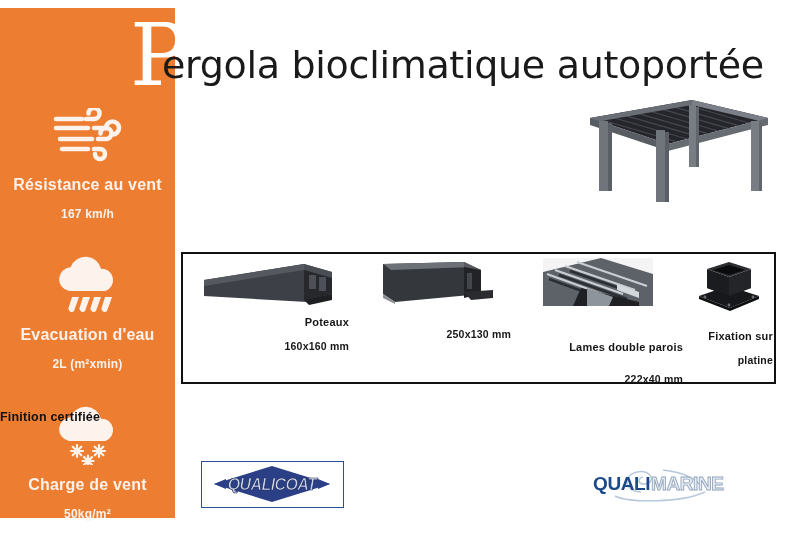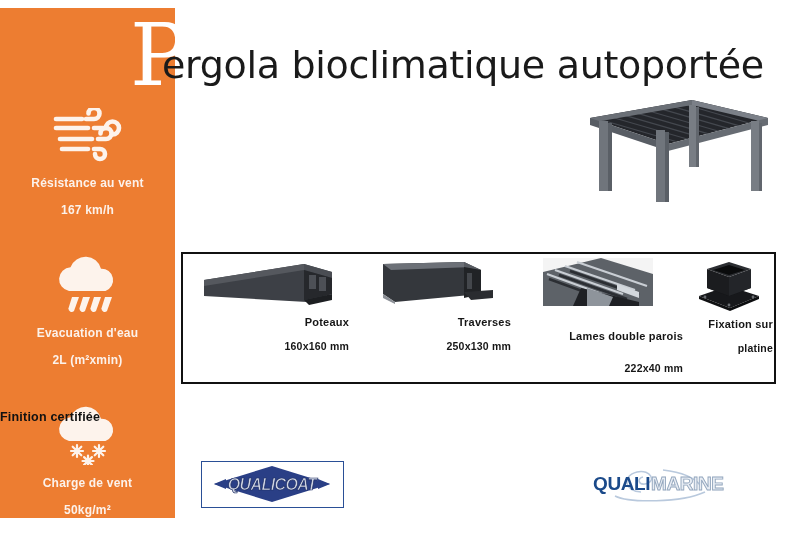--- a/index.html
+++ b/index.html
@@ -16,21 +16,21 @@
   .sidebar{
     position:absolute;left:0;top:8px;width:175px;height:510px;
     background:#ED7D31;
   }
   .spec{position:absolute;left:0;width:175px;text-align:center;color:#fdf6f1;}
   .spec-1{top:96px;}
   .spec-2{top:246px;}
   .spec-3{top:396px;}
   .spec-icon{height:62px;display:flex;align-items:center;justify-content:center;}
   .spec-label{
-    font-size:12px;font-weight:700;letter-spacing:.2px;
+    font-size:16px;font-weight:700;letter-spacing:.2px;
     margin-top:10px;color:#fcf2eb;
   }
   .spec-value{
     font-size:12px;font-weight:700;letter-spacing:.2px;
     margin-top:13px;color:#fcf2eb;
   }
 
   
   .title-wrap{position:absolute;left:130px;top:20px;width:660px;height:72px;}
   .dropcap{
@@ -59,22 +59,22 @@
   }
   .prod{position:absolute;text-align:right;}
   .prod-img{display:flex;align-items:flex-start;justify-content:center;height:58px;}
   .prod-name{font-size:11px;font-weight:700;color:#161616;letter-spacing:.2px;}
   .prod-dim{font-size:10.5px;font-weight:700;color:#161616;letter-spacing:.2px;margin-top:12px;}
 
   .prod-0{left:6px;top:4px;width:160px;}
   .prod-1{left:168px;top:4px;width:160px;}
   .prod-2{left:330px;top:4px;width:170px;}
   .prod-3{left:500px;top:4px;width:90px;}
-  .prod-2 .prod-name{margin-top:14px;}
-  .prod-3 .prod-name{margin-top:2px;}
+  .prod-2 .prod-name{margin-top:25px;}
+  .prod-3 .prod-name{margin-top:14px;}
   .prod-3 .prod-dim{margin-top:12px;}
   .prod-2 .prod-dim{margin-top:20px;}
 
   
   .cert-title{
     position:absolute;left:0;top:410px;width:800px;text-align:left;
     font-size:12.5px;font-weight:700;color:#111;letter-spacing:.2px;
   }
   .qualicoat{
     position:absolute;left:201px;top:461px;width:143px;height:47px;
@@ -207,21 +207,20 @@
         <svg width="140" height="52" viewBox="0 0 140 52">
           <polygon points="22,6 103,4 120,12 120,36 34,44 22,36" fill="#34373c"></polygon>
           <polygon points="22,6 103,4 112,9 30,12" fill="#6c7077"></polygon>
           <polygon points="103,4 120,12 112,14 103,9" fill="#585c62"></polygon>
           <polygon points="103,9 120,12 120,36 103,40" fill="#212326"></polygon>
           <rect x="106" y="15" width="5" height="16" fill="#44474c"></rect>
           <polygon points="103,34 132,32 132,40 110,42" fill="#2a2c30"></polygon>
           <polygon points="22,36 34,44 34,46 22,40" fill="#8c9097"></polygon>
         </svg>
       </div>
-      <div class="prod-name">Traverses</div>
       <div class="prod-dim">250x130 mm</div>
     </div>
 
     <div class="prod prod-2">
       <div class="prod-img">
         <svg width="110" height="48" viewBox="0 0 110 48">
           <rect x="0" y="0" width="110" height="48" fill="#f4f4f4"></rect>
           <polygon points="0,14 58,0 110,16 110,48 0,48" fill="#5d6268"></polygon>
           <g stroke="#c9ced4" stroke-width="2.1" fill="none">
             <line x1="4" y1="16" x2="70" y2="40"></line>

